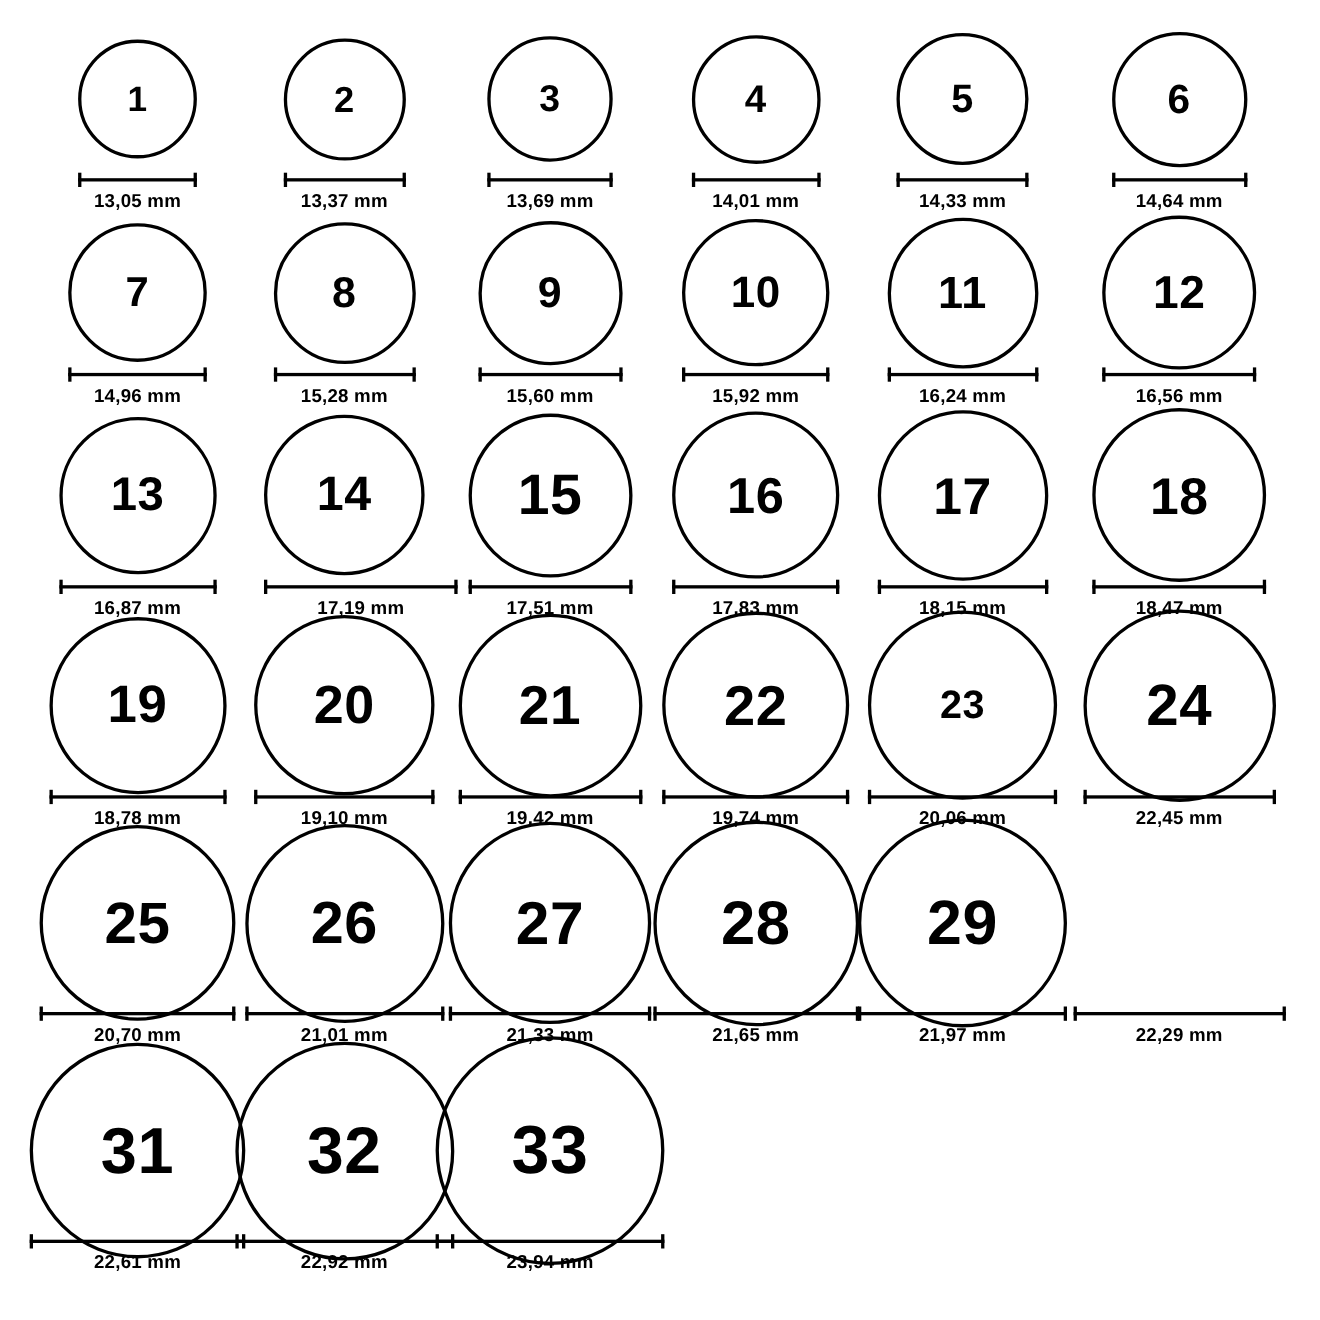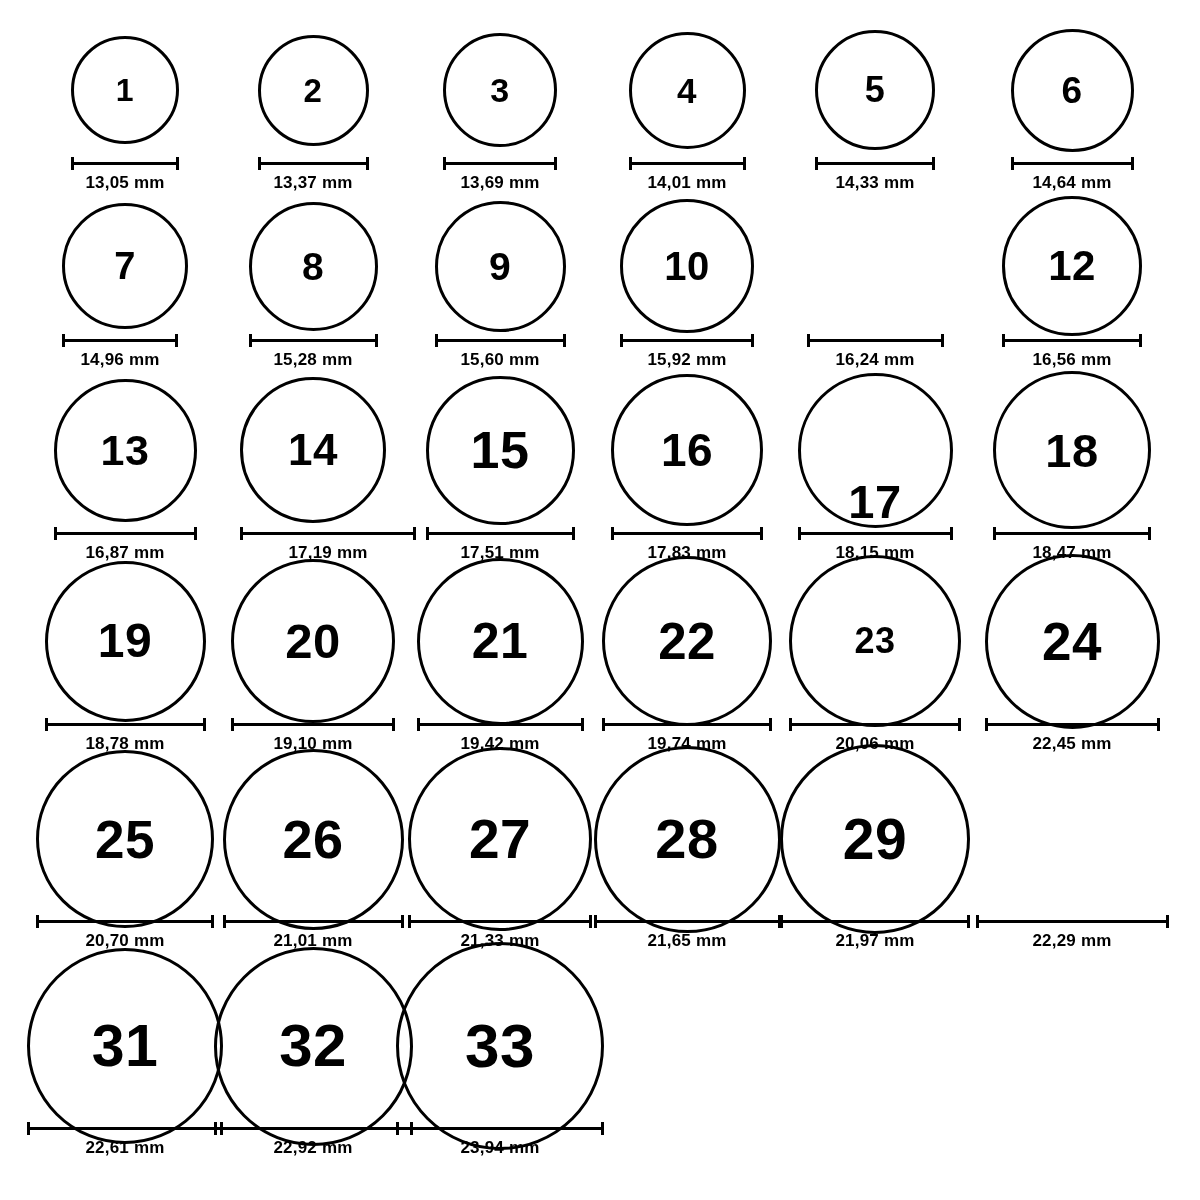--- a/index.html
+++ b/index.html
@@ -138,21 +138,21 @@
       <div class="bar"></div>
       <div class="cap left"></div>
       <div class="cap right"></div>
       <div class="label" style="position: absolute; left: 50%; top: 16px; transform: translateX(-50%); margin-top: 0px;">14,64 mm</div>
     </div>
     <div class="cell" style="left: 62px; top: 203px; width: 126px;">
       <div class="ring" style="width: 126px; height: 126px;">
         <span class="ring-number" style="font-size: 38px;">7</span>
       </div>
     </div>
-    <div class="measure" style="position: absolute; left: 62px; top: 334px; width: 116px; margin-top: 0px;">
+    <div class="measure" style="position: absolute; left: 62px; top: 334px; width: 126px; margin-top: 0px;">
       <div class="bar"></div>
       <div class="cap left"></div>
       <div class="cap right"></div>
       <div class="label" style="position: absolute; left: 50%; top: 16px; transform: translateX(-50%); margin-top: 0px;">14,96 mm</div>
     </div>
     <div class="cell" style="left: 248.5px; top: 201.5px; width: 129px;">
       <div class="ring" style="width: 129px; height: 129px;">
         <span class="ring-number" style="font-size: 39px;">8</span>
       </div>
     </div>
@@ -177,20 +177,25 @@
       <div class="ring" style="width: 134px; height: 134px;">
         <span class="ring-number" style="font-size: 40px;">10</span>
       </div>
     </div>
     <div class="measure" style="position: absolute; left: 620px; top: 334px; width: 134px; margin-top: 0px;">
       <div class="bar"></div>
       <div class="cap left"></div>
       <div class="cap right"></div>
       <div class="label" style="position: absolute; left: 50%; top: 16px; transform: translateX(-50%); margin-top: 0px;">15,92 mm</div>
     </div>
+    <div class="cell" style="left: 806.5px; top: 197.5px; width: 137px;">
+      <div class="ring" style="width: 137px; height: 137px;">
+        <span class="ring-number" style="font-size: 41px;">11</span>
+      </div>
+    </div>
     <div class="measure" style="position: absolute; left: 806.5px; top: 334px; width: 137px; margin-top: 0px;">
       <div class="bar"></div>
       <div class="cap left"></div>
       <div class="cap right"></div>
       <div class="label" style="position: absolute; left: 50%; top: 16px; transform: translateX(-50%); margin-top: 0px;">16,24 mm</div>
     </div>
     <div class="cell" style="left: 1002px; top: 196px; width: 140px;">
       <div class="ring" style="width: 140px; height: 140px;">
         <span class="ring-number" style="font-size: 42px;">12</span>
       </div>
@@ -239,21 +244,21 @@
         <span class="ring-number" style="font-size: 46px;">16</span>
       </div>
     </div>
     <div class="measure" style="position: absolute; left: 611px; top: 527px; width: 152px; margin-top: 0px;">
       <div class="bar"></div>
       <div class="cap left"></div>
       <div class="cap right"></div>
       <div class="label" style="position: absolute; left: 50%; top: 16px; transform: translateX(-50%); margin-top: 0px;">17,83 mm</div>
     </div>
     <div class="cell" style="left: 797.5px; top: 372.5px; width: 155px;">
-      <div class="ring" style="width: 155px; height: 155px; align-items: flex-end;">
+      <div class="ring" style="width: 155px; height: 155px;">
         <span class="ring-number" style="font-size: 47px;">17</span>
       </div>
     </div>
     <div class="measure" style="position: absolute; left: 797.5px; top: 527px; width: 155px; margin-top: 0px;">
       <div class="bar"></div>
       <div class="cap left"></div>
       <div class="cap right"></div>
       <div class="label" style="position: absolute; left: 50%; top: 16px; transform: translateX(-50%); margin-top: 0px;">18,15 mm</div>
     </div>
     <div class="cell" style="left: 993px; top: 371px; width: 158px;">

